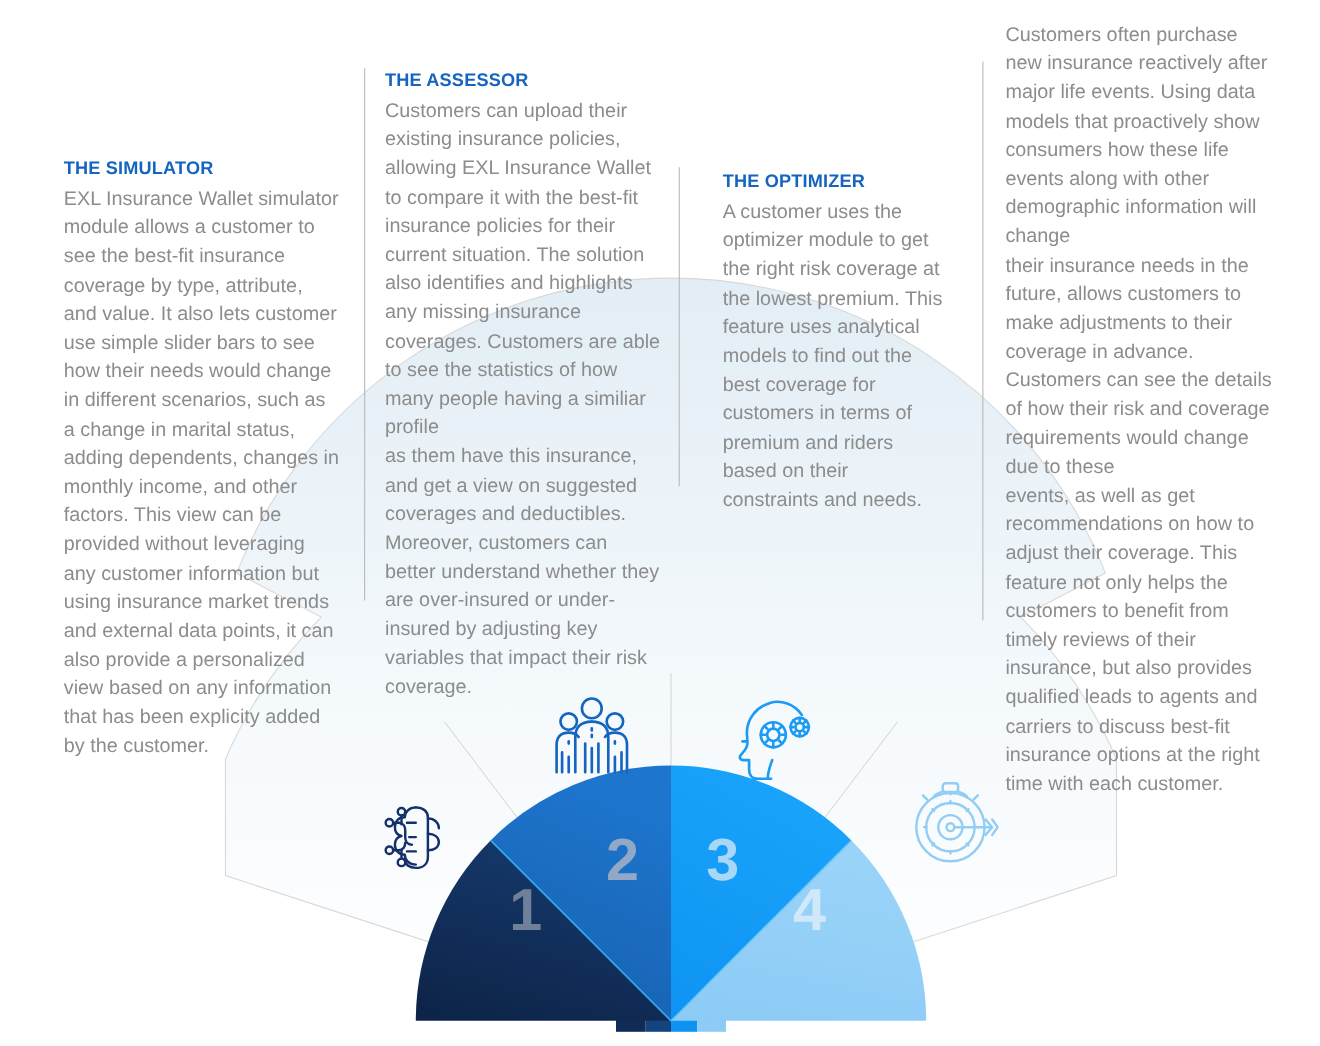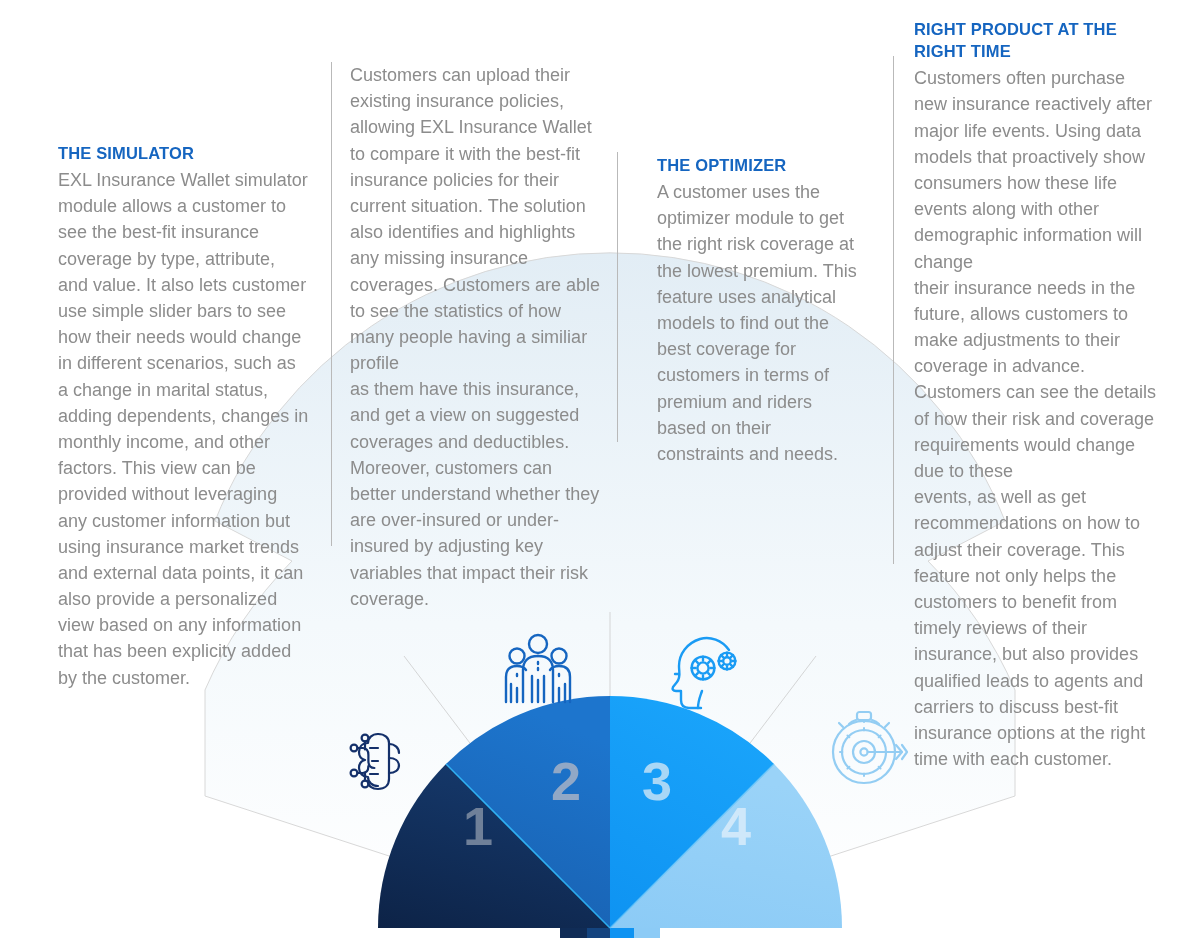--- a/index.html
+++ b/index.html
@@ -200,30 +200,30 @@
   <div class="vrule" id="vrule-assessor"></div>
   <div class="vrule" id="vrule-optimizer"></div>
   <div class="vrule" id="vrule-right"></div>
 
   <div class="col" id="col-simulator">
     <h2 class="col-title">THE SIMULATOR</h2>
     <p class="col-body">EXL Insurance Wallet simulator module allows a customer to see the best-fit insurance coverage by type, attribute, and value. It also lets customer use simple slider bars to see how their needs would change in different scenarios, such as a change in marital status, adding dependents, changes in monthly income, and other factors. This view can be provided without leveraging any customer information but using insurance market trends and external data points, it can also provide a personalized view based on any information that has been explicity added by the customer.</p>
   </div>
 
   <div class="col" id="col-assessor">
+    <h2 class="col-title">THE ASSESSOR</h2>
     <p class="col-body">Customers can upload their existing insurance policies, allowing EXL Insurance Wallet  to compare it with the best-fit insurance policies for their current situation. The solution also identifies and highlights any missing insurance coverages. Customers are able to see the statistics of how many people having a similiar profile
 as them have this insurance, and get a view on suggested coverages and deductibles. Moreover, customers can better understand whether they are over-insured or under-insured by adjusting key variables that impact their risk coverage.</p>
   </div>
 
   <div class="col" id="col-optimizer">
     <h2 class="col-title">THE OPTIMIZER</h2>
     <p class="col-body">A customer uses the optimizer module to get the right risk coverage at the lowest premium. This feature uses analytical models to find out the best coverage for customers in terms of premium and riders based on their constraints and needs.</p>
   </div>
 
   <div class="col" id="col-right">
-    <h2 class="col-title">RIGHT PRODUCT AT THE RIGHT TIME</h2>
     <p class="col-body">Customers often purchase new insurance reactively after major life events. Using data models that proactively show  consumers how these life events along with other demographic information will change
 their insurance needs in the future, allows customers to make adjustments to their coverage in advance. Customers can see the details of how their risk and coverage requirements would change due to these
 events, as well as get recommendations on how to adjust their coverage. This feature not only helps the
 customers to benefit from timely reviews of their insurance, but also provides qualified leads to agents and carriers to discuss best-fit insurance options at the right time with each customer.</p>
   </div>
 
 </div>
 
 </body></html>

